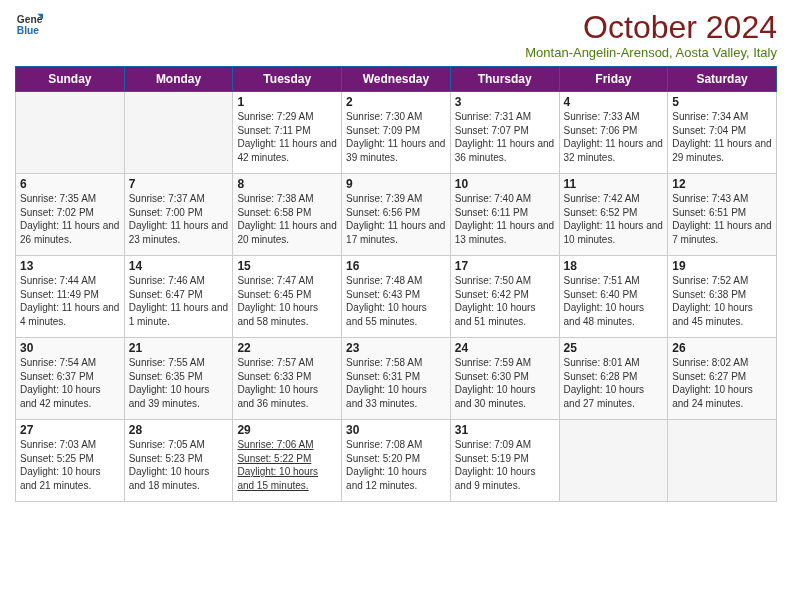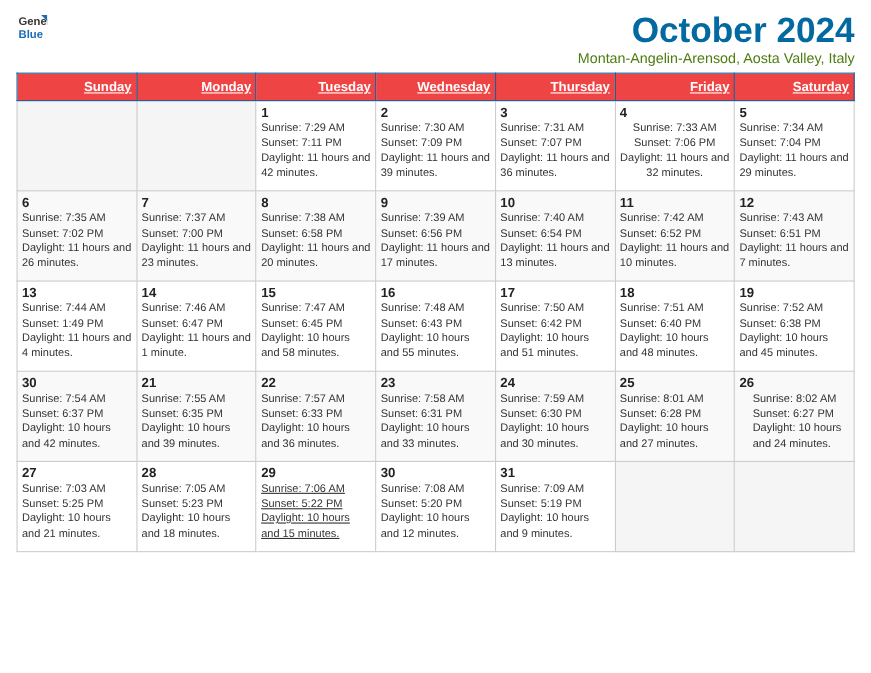--- a/index.html
+++ b/index.html
@@ -23,41 +23,40 @@
     }
     .logo-icon {
       width: 28px;
       height: 28px;
     }
     .title-block {
       text-align: right;
     }
     .month-title {
       font-size: 32px;
-      font-weight: bold;
-      color: #0369a1;
+      font-weight: normal;
+      color: #7f1d1d;
       line-height: 1.1;
     }
     .subtitle {
       font-size: 13px;
       color: #4d7c0f;
     }
     table {
       width: 100%;
       border-collapse: collapse;
       font-size: 11px;
     }
     thead tr th {
-      background-color: #ef4444;
+      background-color: #701a75;
       color: #fff;
       padding: 5px 4px;
-      text-align: right;
+      text-align: center;
       font-size: 12px;
       border: 1px solid #1a5fa0;
-      text-decoration: underline;
     }
     tbody tr td {
       border: 1px solid #ccc;
       vertical-align: top;
       padding: 3px 4px;
       min-height: 75px;
       height: 82px;
       width: calc(100%/7);
       background: #fff;
     }
@@ -126,21 +125,21 @@
 Daylight: 11 hours and 39 minutes.</div>
         </td>
         <td>
           <span class="day-number">3</span>
           <div class="day-info" style="white-space: pre-line;">Sunrise: 7:31 AM
 Sunset: 7:07 PM
 Daylight: 11 hours and 36 minutes.</div>
         </td>
         <td>
           <span class="day-number">4</span>
-          <div class="day-info" style="white-space: pre-line; text-align: center;">Sunrise: 7:33 AM
+          <div class="day-info" style="white-space: pre-line;">Sunrise: 7:33 AM
 Sunset: 7:06 PM
 Daylight: 11 hours and 32 minutes.</div>
         </td>
         <td>
           <span class="day-number">5</span>
           <div class="day-info" style="white-space: pre-line;">Sunrise: 7:34 AM
 Sunset: 7:04 PM
 Daylight: 11 hours and 29 minutes.</div>
         </td>
       </tr>
@@ -165,41 +164,41 @@
         </td>
         <td>
           <span class="day-number">9</span>
           <div class="day-info" style="white-space: pre-line;">Sunrise: 7:39 AM
 Sunset: 6:56 PM
 Daylight: 11 hours and 17 minutes.</div>
         </td>
         <td>
           <span class="day-number">10</span>
           <div class="day-info" style="white-space: pre-line;">Sunrise: 7:40 AM
-Sunset: 6:54 PM
+Sunset: 6:11 PM
 Daylight: 11 hours and 13 minutes.</div>
         </td>
         <td>
           <span class="day-number">11</span>
           <div class="day-info" style="white-space: pre-line;">Sunrise: 7:42 AM
 Sunset: 6:52 PM
 Daylight: 11 hours and 10 minutes.</div>
         </td>
         <td>
           <span class="day-number">12</span>
           <div class="day-info" style="white-space: pre-line;">Sunrise: 7:43 AM
 Sunset: 6:51 PM
 Daylight: 11 hours and 7 minutes.</div>
         </td>
       </tr>
       <tr>
         <td>
           <span class="day-number">13</span>
           <div class="day-info" style="white-space: pre-line;">Sunrise: 7:44 AM
-Sunset: 1:49 PM
+Sunset: 11:49 PM
 Daylight: 11 hours and 4 minutes.</div>
         </td>
         <td>
           <span class="day-number">14</span>
           <div class="day-info" style="white-space: pre-line;">Sunrise: 7:46 AM
 Sunset: 6:47 PM
 Daylight: 11 hours and 1 minute.</div>
         </td>
         <td>
           <span class="day-number">15</span>
@@ -264,21 +263,21 @@
 Daylight: 10 hours and 30 minutes.</div>
         </td>
         <td>
           <span class="day-number">25</span>
           <div class="day-info" style="white-space: pre-line;">Sunrise: 8:01 AM
 Sunset: 6:28 PM
 Daylight: 10 hours and 27 minutes.</div>
         </td>
         <td>
           <span class="day-number">26</span>
-          <div class="day-info" style="white-space: pre-line; margin-left: 12px;">Sunrise: 8:02 AM
+          <div class="day-info" style="white-space: pre-line;">Sunrise: 8:02 AM
 Sunset: 6:27 PM
 Daylight: 10 hours and 24 minutes.</div>
         </td>
       </tr>
       <tr>
         <td>
           <span class="day-number">27</span>
           <div class="day-info" style="white-space: pre-line;">Sunrise: 7:03 AM
 Sunset: 5:25 PM
 Daylight: 10 hours and 21 minutes.</div>

